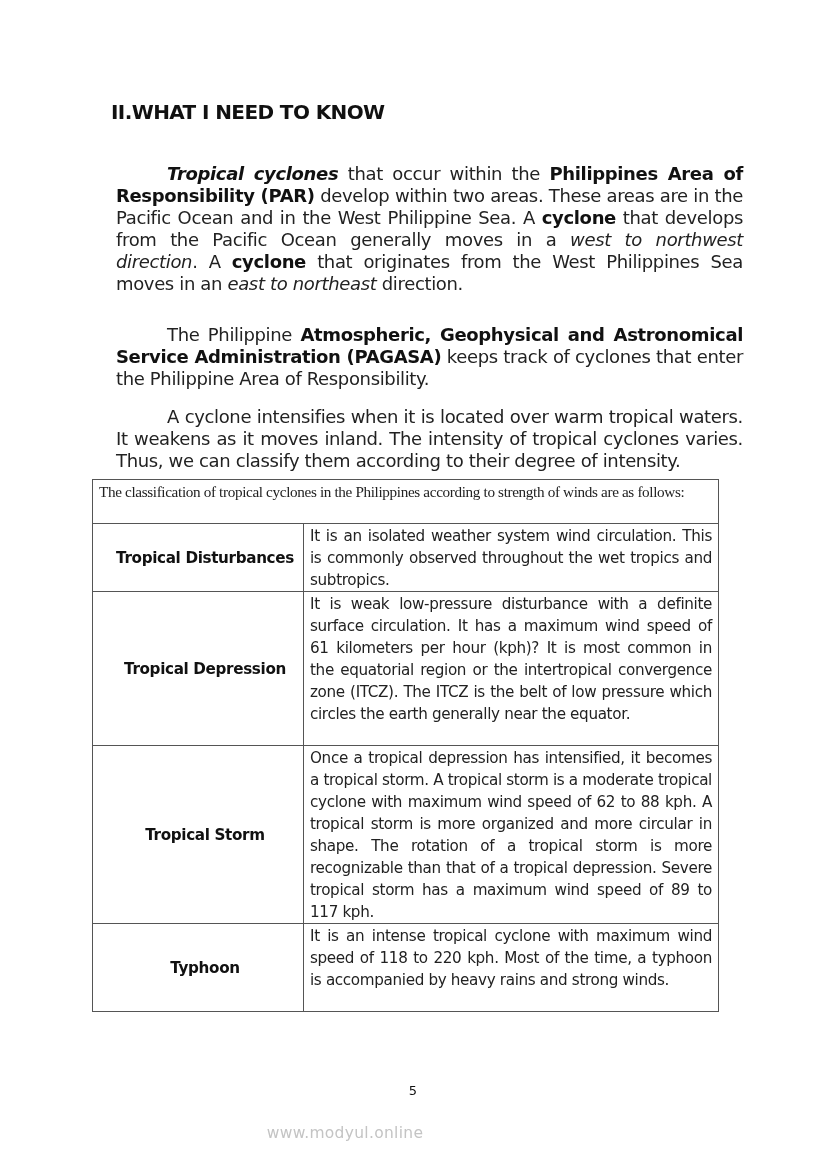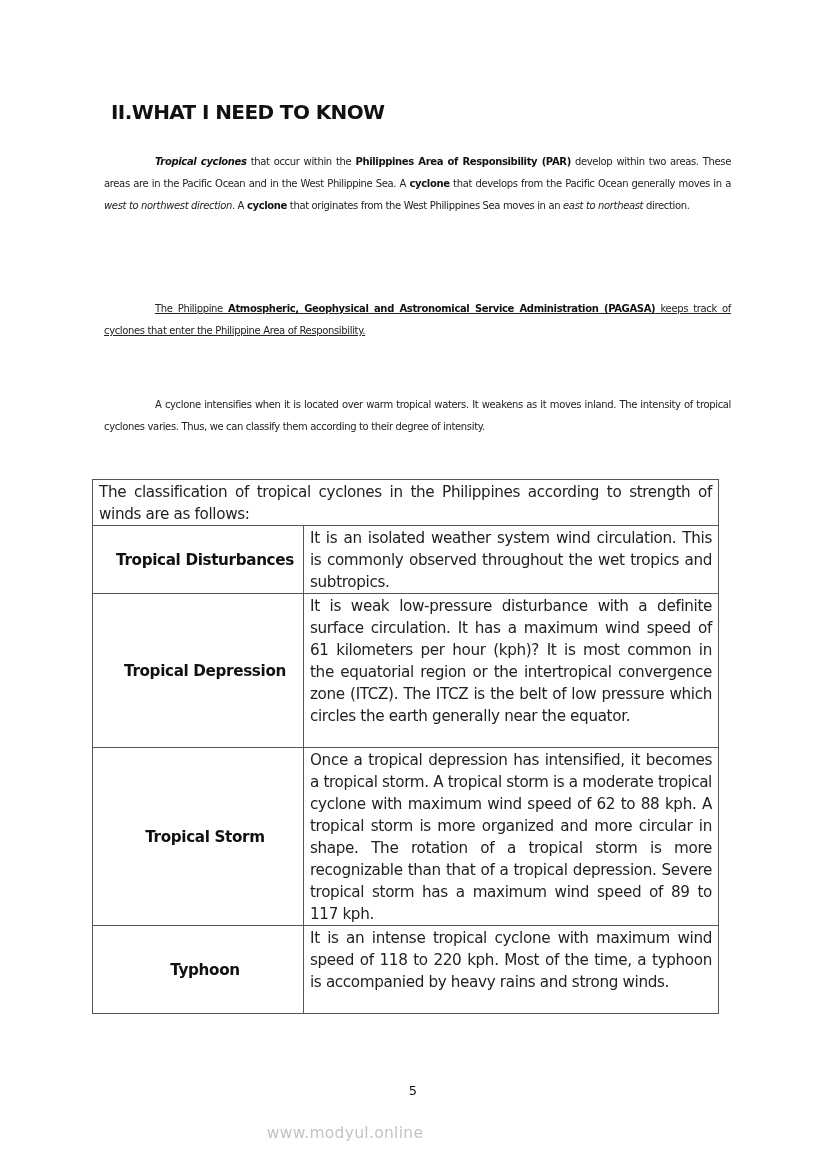--- a/index.html
+++ b/index.html
@@ -1,30 +1,30 @@
 <!DOCTYPE html>
 <html><head>
   <meta charset="utf-8">
   <style>
     html, body { margin: 0; padding: 0; background: #ffffff; }
     body { width: 826px; height: 1169px; position: relative; overflow: hidden;
            font-family: "DejaVu Sans", "Liberation Sans", sans-serif; color: #1a1a1a; }
     .heading { position: absolute; left: 111px; top: 100px; font-size: 20px; font-weight: bold;
                letter-spacing: -0.6px; margin: 0; color: #111; }
-    .para { position: absolute; left: 100px; width: 627px; font-size: 10px; line-height: 22px;
-            text-align: justify; margin: 4px; letter-spacing: -0.35px; color: #222; }
+    .para { position: absolute; left: 100px; width: 627px; font-size: 18px; line-height: 22px;
+            text-align: justify; margin: 16px; letter-spacing: -0.35px; color: #222; }
     .para .indent { display: inline-block; width: 51px; }
     .p1 { top: 147px; }
-    .p2 { top: 294px; text-decoration: underline; }
+    .p2 { top: 308px; }
     .p3 { top: 390px; }
     b { font-weight: bold; color: #111; }
     table { position: absolute; left: 92px; top: 479px; width: 627px; border-collapse: collapse;
             font-size: 15.2px; letter-spacing: -0.35px; color: #222; }
     td { border: 1.5px solid #555; vertical-align: top; padding: 1px 6px 0 6px; line-height: 22px; }
-    td.intro { text-align: justify; height: 42px; }
+    td.intro { text-align: justify; height: 42px; font-family: Liberation Serif, serif; }
     td.colh { font-weight: bold; color: #111; vertical-align: middle; }
     td.name { width: 184px; text-align: center; font-weight: bold; vertical-align: middle; color: #111; padding-left: 20px; }
     td.desc { text-align: justify; margin-left: 20px; }
     tr.r-head td { height: 42px; }
     tr.r1 td { height: 64px; }
     tr.r2 td { height: 152px; }
     tr.r3 td { height: 174px; }
     tr.r4 td { height: 86px; }
     .page-number { position: absolute; left: 0; width: 826px; top: 1083px; text-align: center;
                    font-size: 13px; color: #111; }

